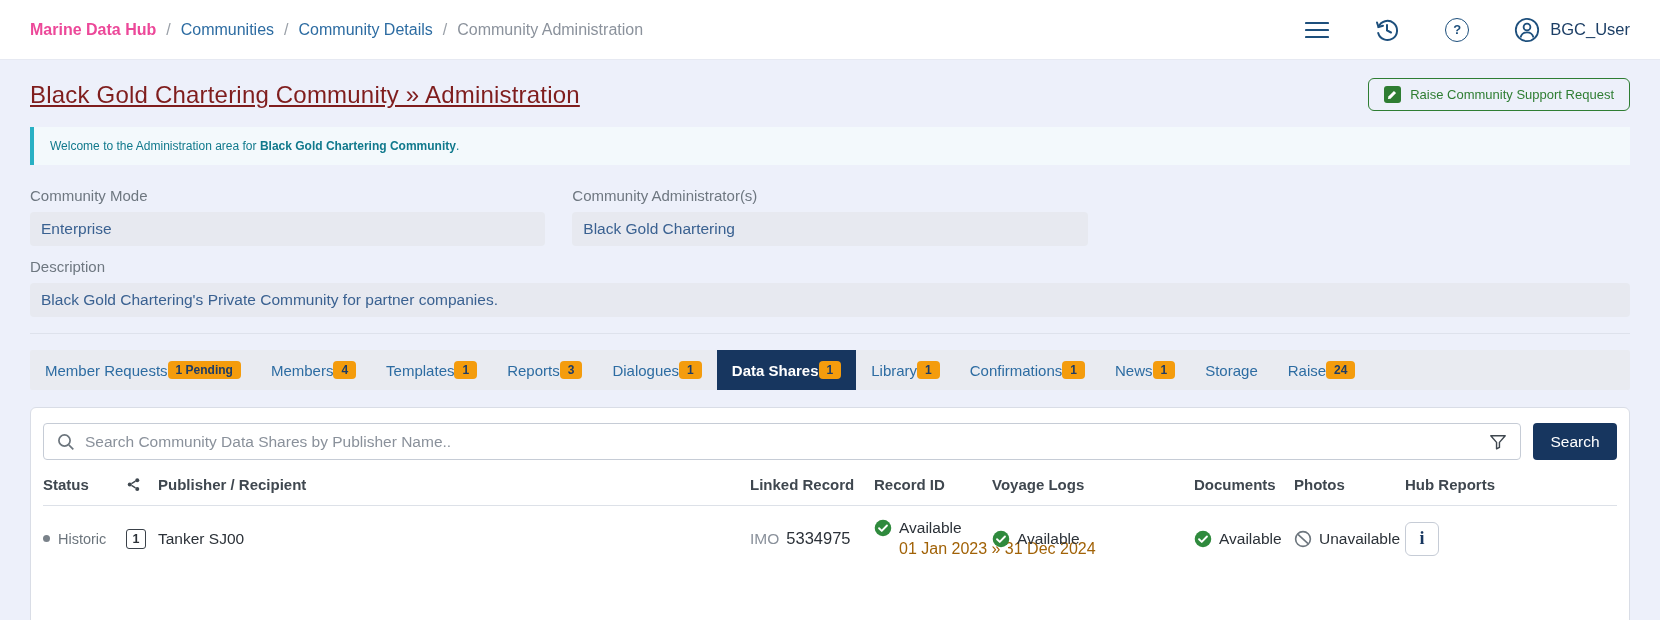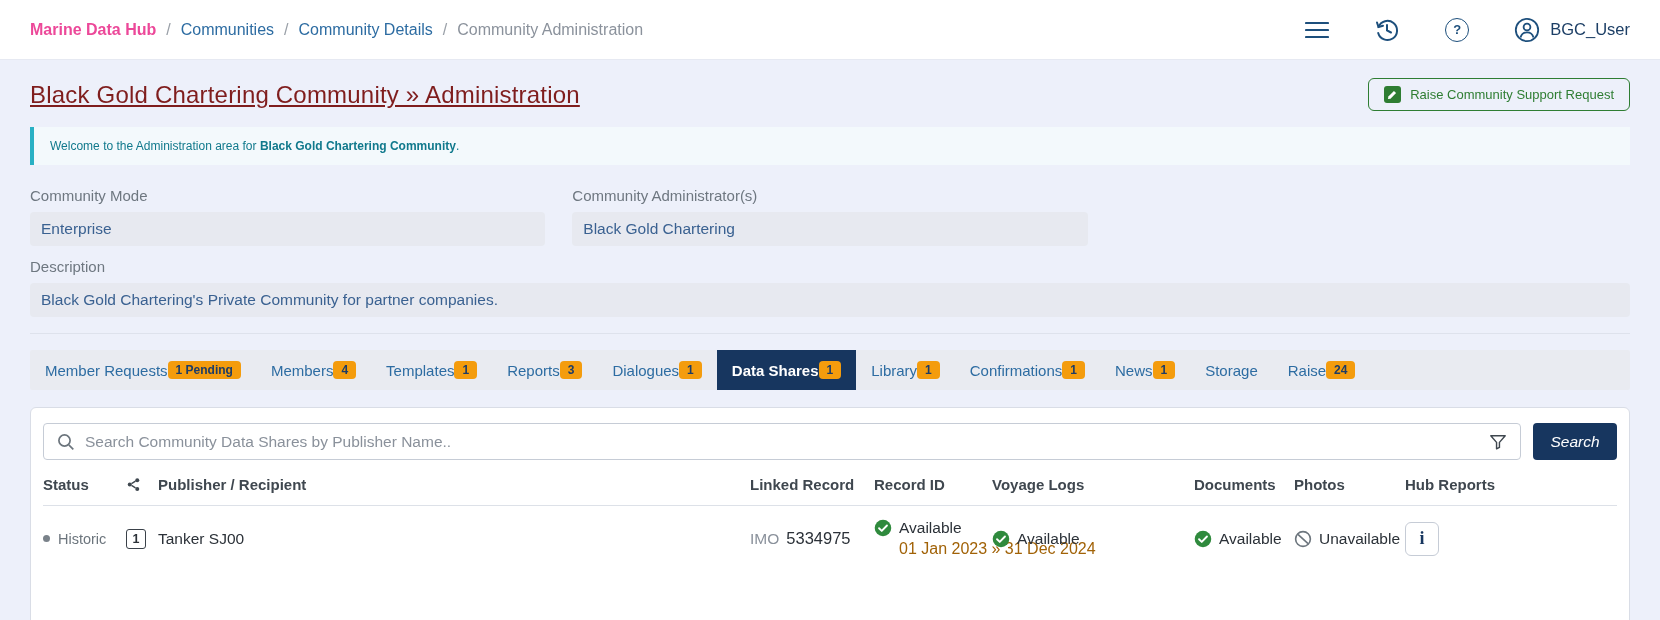--- a/index.html
+++ b/index.html
@@ -74,21 +74,21 @@
     display:flex; align-items:center; padding:0 13px; gap:10px; background:#fff;
   }
   .search-box input {
     flex:1; border:none; outline:none; font-family:inherit; font-size:15.5px;
     color:#4a525b; background:transparent;
   }
   .search-box input::placeholder { color:#8a919b; opacity:1; }
   .funnel { margin-left:auto; cursor:pointer; display:flex; }
   .search-btn {
     width:84px; height:37px; background:#17365f; color:#fff; border:none; border-radius:4px;
-    font-family:inherit; font-size:15.5px; cursor:pointer;font-style:italic;
+    font-family:inherit; font-size:15.5px; cursor:pointer;
   }
   
   .tbl-grid {
     display:grid; padding-left:8px;
     grid-template-columns:83px 32px 592px 124px 118px 202px 100px 111px 120px 1fr;
     align-items:center;
   }
   .tbl-head { padding:16px 0 12px; border-bottom:1px solid #dde1e8; }
   .tbl-head .hcell { font-size:15px; font-weight:700; color:#3f474f; }
   .tbl-row { padding:13px 0 14px; }

